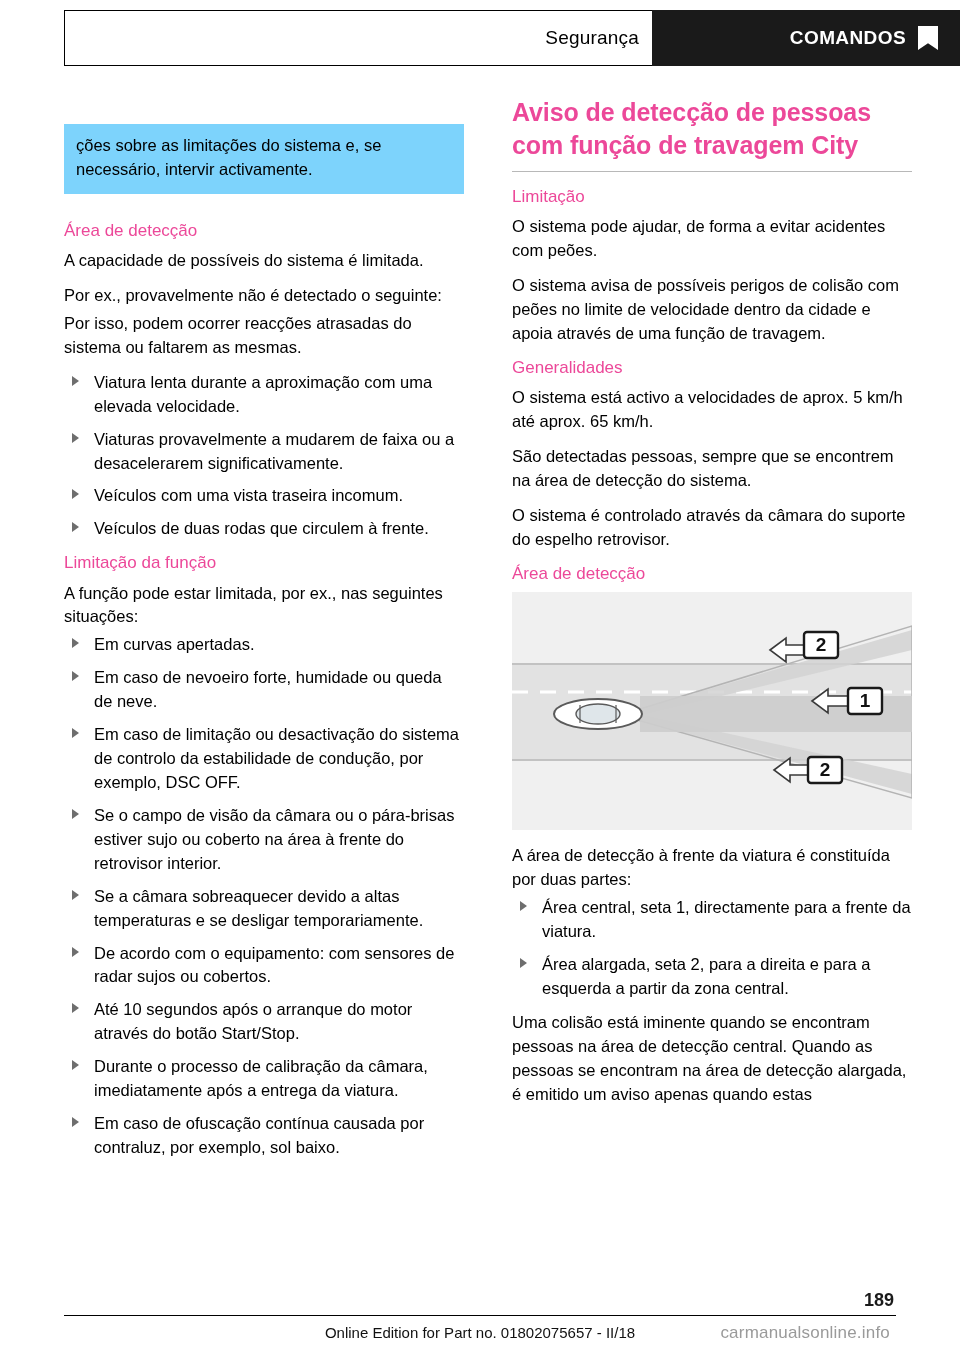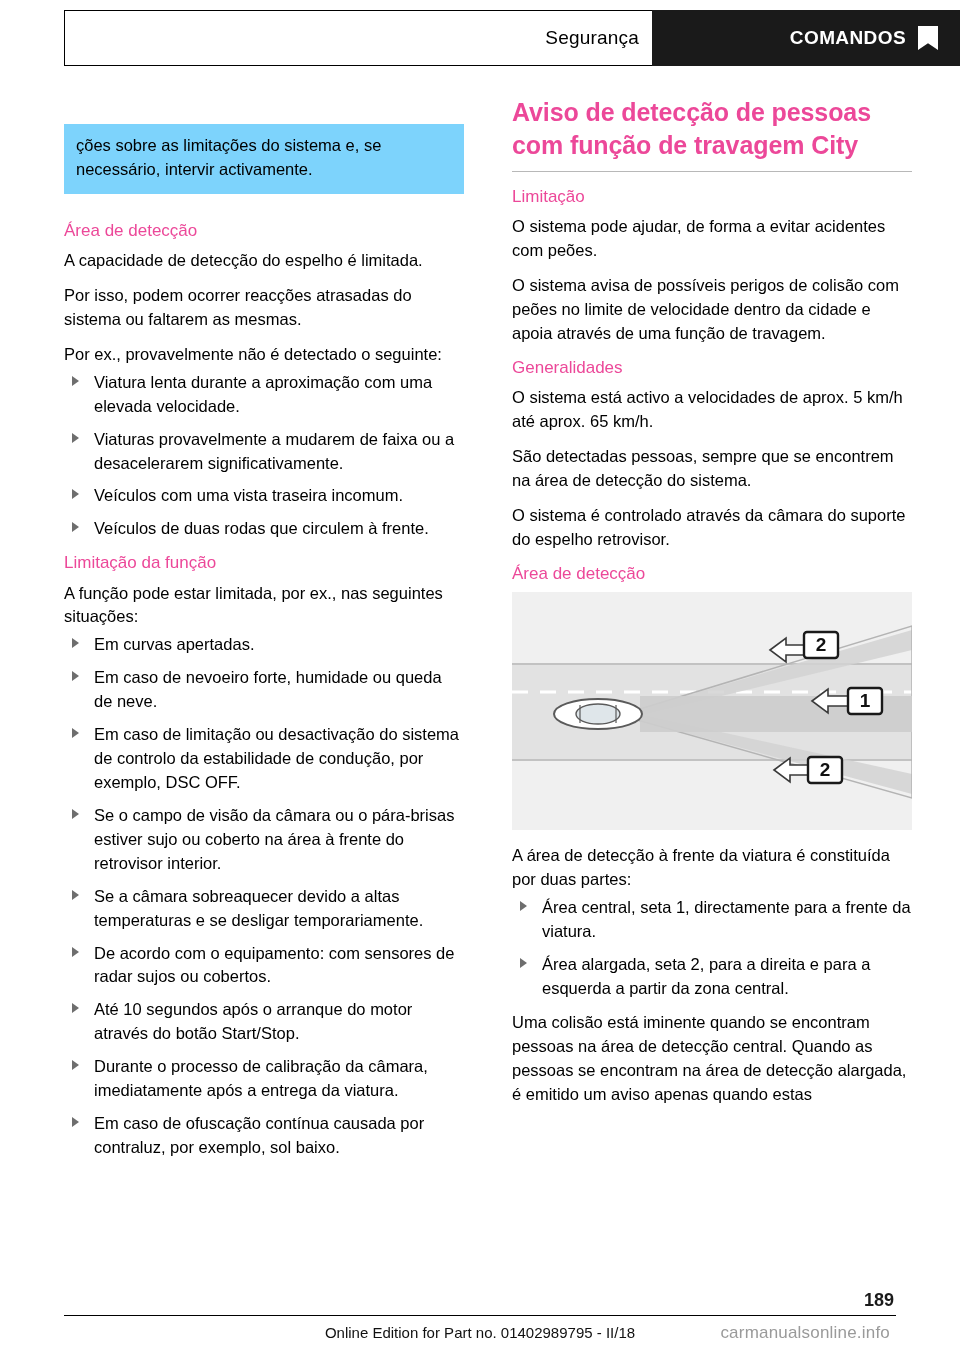--- a/index.html
+++ b/index.html
@@ -198,23 +198,23 @@
   </div>
 </div>
 
 <div class="content">
 
   <div class="col col-left">
 
     <div class="carryover">ções sobre as limitações do sistema e, se necessário, intervir activamente.</div>
 
     <h2 class="blue">Área de detecção</h2>
-    <p class="body">A capacidade de detecção do espelho é limitada.</p>
+    <p class="body">A capacidade de possíveis do sistema é limitada.</p>
+    <p class="body tight">Por ex., provavelmente não é detectado o seguinte:</p>
     <p class="body">Por isso, podem ocorrer reacções atrasadas do sistema ou faltarem as mesmas.</p>
-    <p class="body tight">Por ex., provavelmente não é detectado o seguinte:</p>
     <ul class="bullets">
       <li><span class="tri"></span><span>Viatura lenta durante a aproximação com uma elevada velocidade.</span></li>
       <li><span class="tri"></span><span>Viaturas provavelmente a mudarem de faixa ou a desacelerarem significativamente.</span></li>
       <li><span class="tri"></span><span>Veículos com uma vista traseira incomum.</span></li>
       <li><span class="tri"></span><span>Veículos de duas rodas que circulem à frente.</span></li>
     </ul>
 
     <h2 class="blue">Limitação da função</h2>
     <p class="body tight">A função pode estar limitada, por ex., nas seguintes situações:</p>
     <ul class="bullets">
@@ -297,16 +297,16 @@
       <li><span class="tri"></span><span>Área alargada, seta 2, para a direita e para a esquerda a partir da zona central.</span></li>
     </ul>
     <p class="body">Uma colisão está iminente quando se encontram pessoas na área de detecção central. Quando as pessoas se encontram na área de detecção alargada, é emitido um aviso apenas quando estas</p>
   </div>
 </div>
 
 <div class="footer">
   <div class="page-num">189</div>
   <hr class="footer-rule">
   <div class="footer-line">
-    <div class="footer-text">Online Edition for Part no. 01402989795 - II/18</div>
+    <div class="footer-text">Online Edition for Part no. 01802075657 - II/18</div>
     <div class="watermark">carmanualsonline.info</div>
   </div>
 </div>
 
 </body></html>

